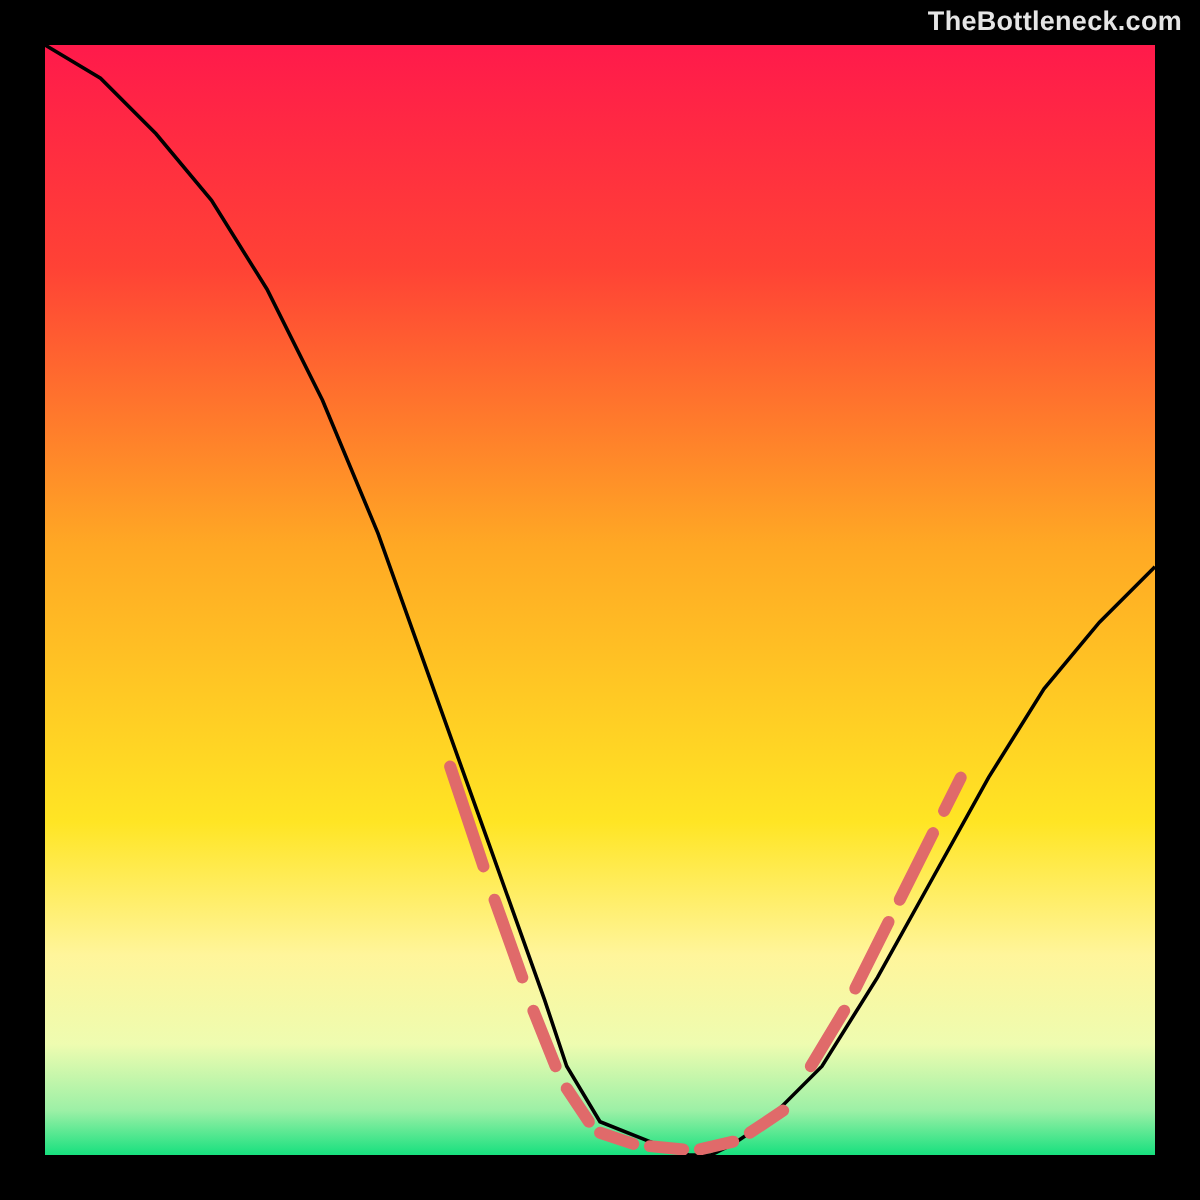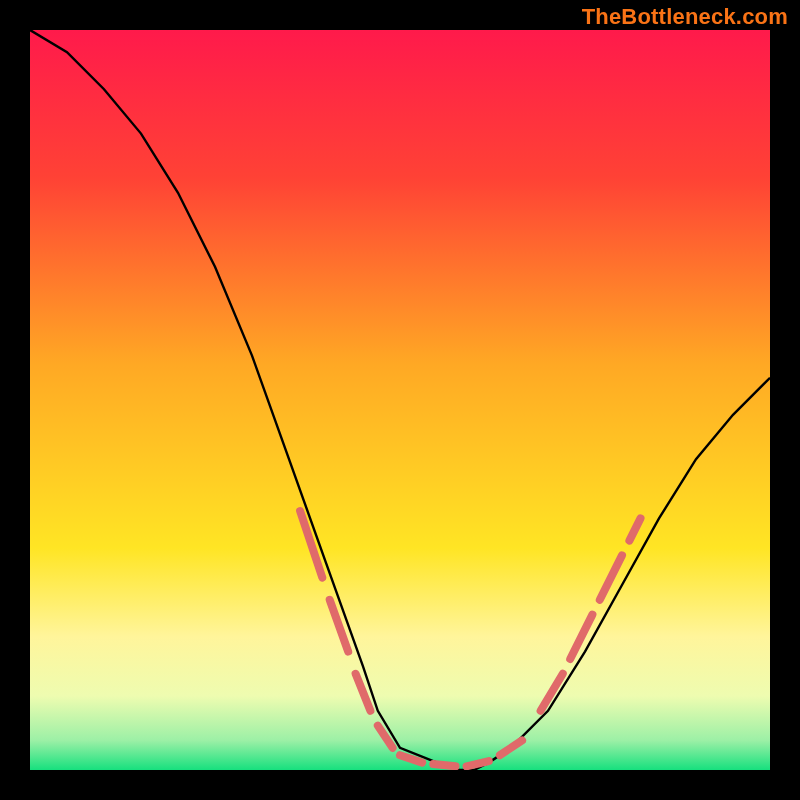--- a/index.html
+++ b/index.html
@@ -38,23 +38,23 @@
     left: 0;
     top: 0;
     width: 740px;
     height: 740px;
   }
   .attribution {
     position: absolute;
     top: 4px;
     right: 12px;
     font-family: Arial, Helvetica, sans-serif;
-    font-size: 22px;
+    font-size: 18px;
     font-weight: bold;
-    color: #f97316;
+    color: #e5e5e5;
     letter-spacing: 0.2px;
   }
 </style>
 </head>
 <body>
 
 <div class="frame">
   <div class="attribution">TheBottleneck.com</div>
   <div class="plot-area">
     <svg class="gradient" viewBox="0 0 740 740" preserveAspectRatio="none">

